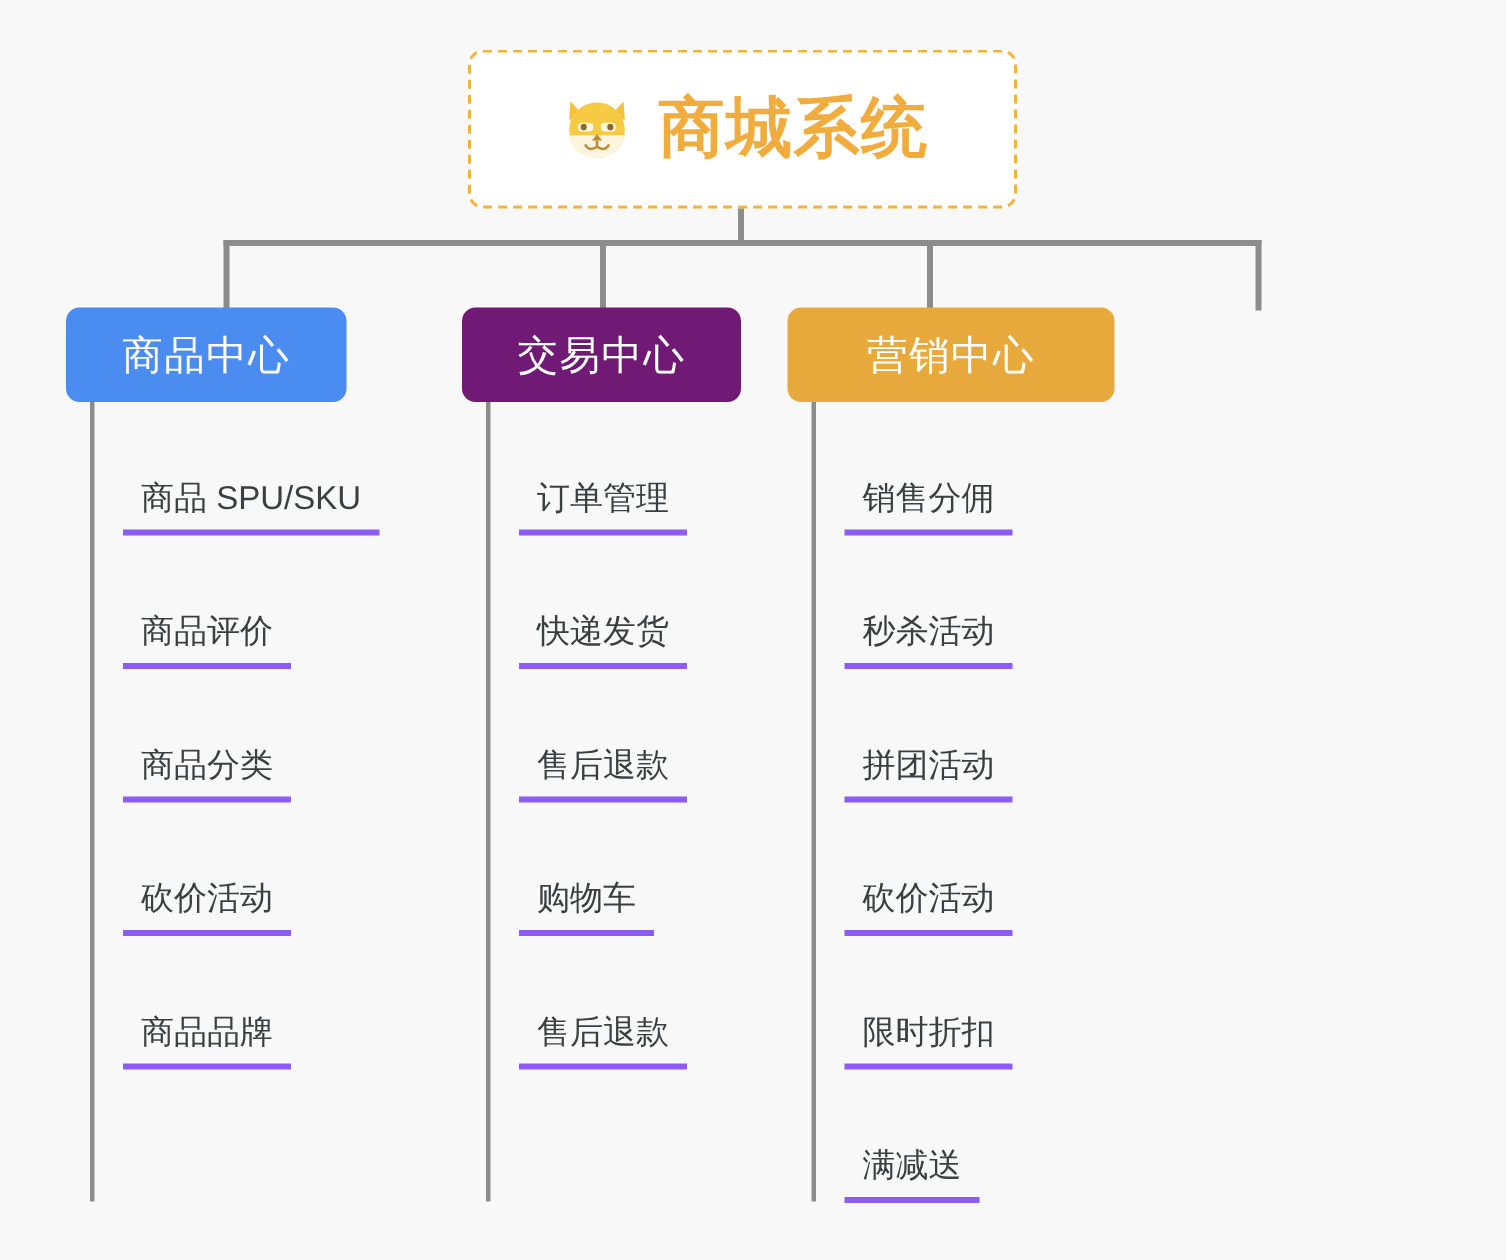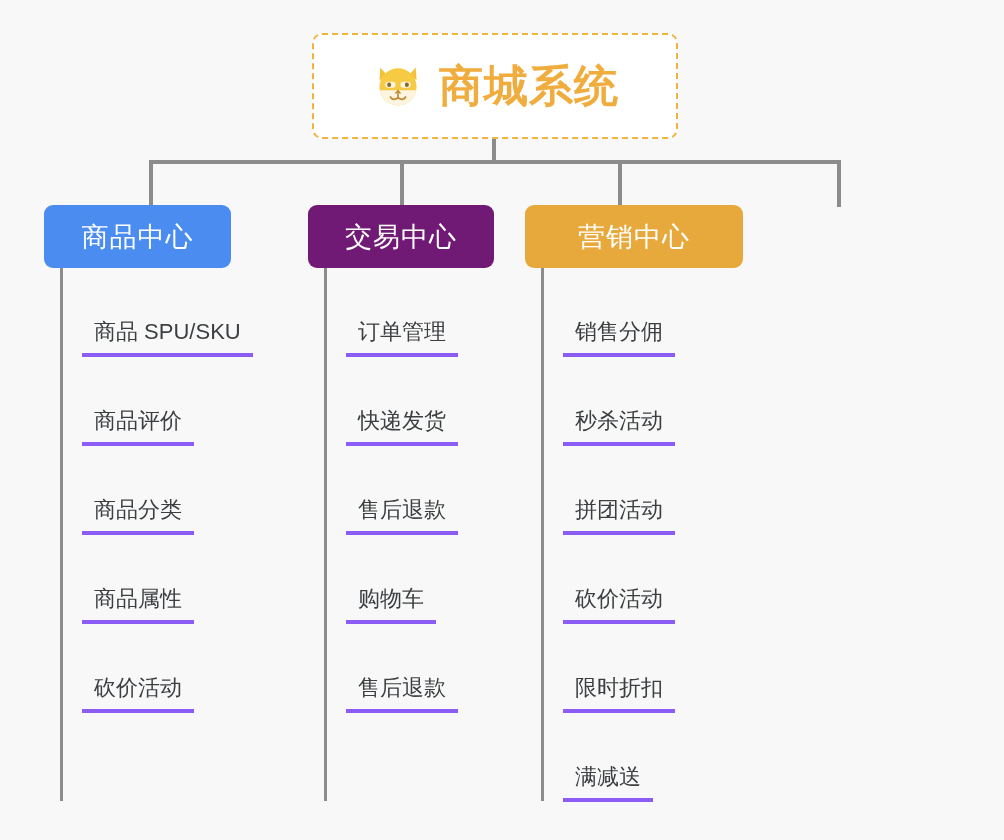--- a/index.html
+++ b/index.html
@@ -185,24 +185,24 @@
       <div class="leaf">
           <span class="leaf-label">商品 SPU/SKU</span>
         </div>
       <div class="leaf">
           <span class="leaf-label">商品评价</span>
         </div>
       <div class="leaf">
           <span class="leaf-label">商品分类</span>
         </div>
       <div class="leaf">
-          <span class="leaf-label">商品属性</span>
-        </div>
-      <div class="leaf">
           <span class="leaf-label">砍价活动</span>
+        </div>
+      <div class="leaf">
+          <span class="leaf-label">商品品牌</span>
         </div>
     </div>
   </div>
 
   <div class="column col-2">
     <div class="column-header" style="background: #701a75;">
       <span>交易中心</span>
     </div>
     <div class="column-body">
       <div class="column-spine" style="height: 533px;"></div>

